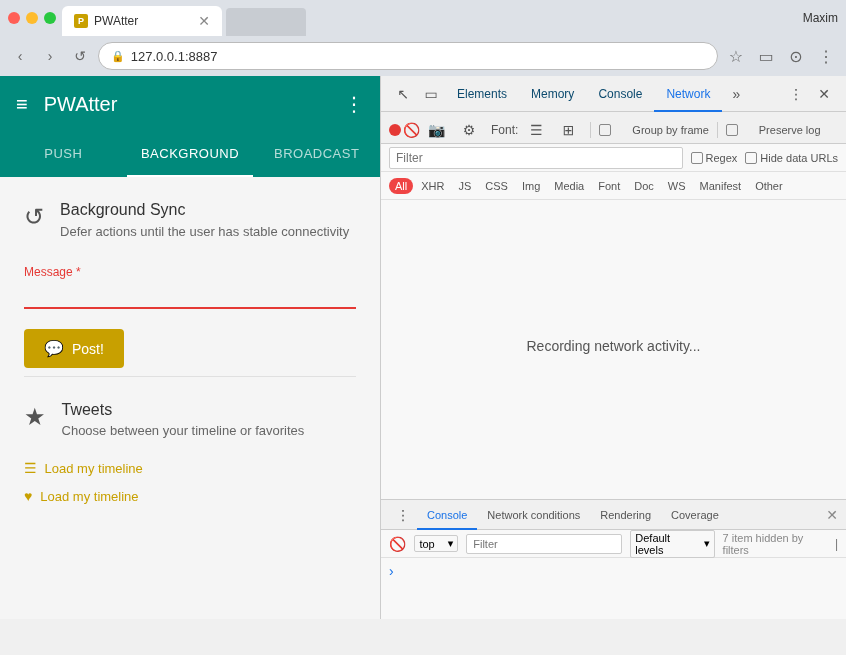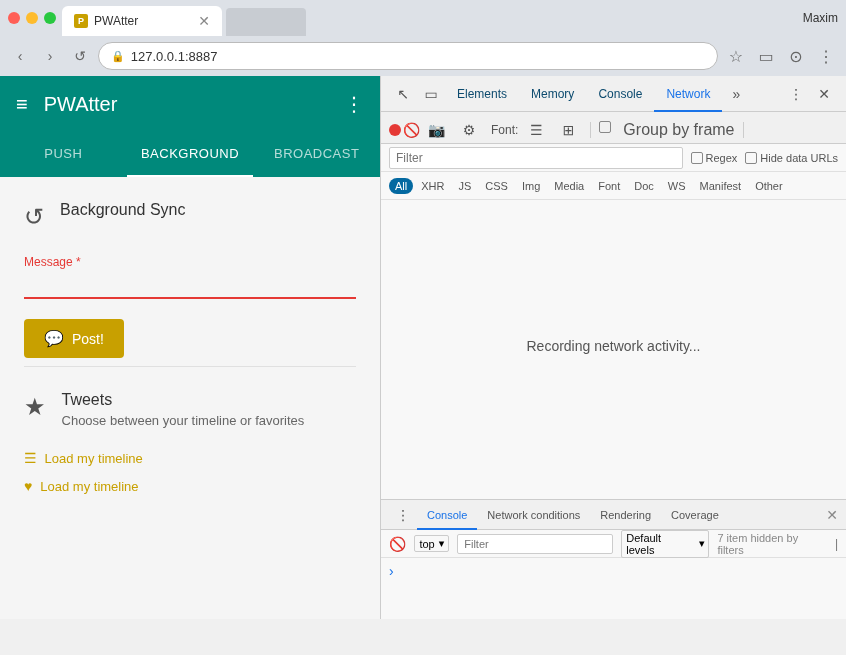--- a/index.html
+++ b/index.html
@@ -70,45 +70,45 @@
     .dt-tab.active { color: #1a73e8; border-bottom-color: #1a73e8; }
     .dt-icon-btn { width: 28px; height: 28px; display: flex; align-items: center; justify-content: center; border-radius: 4px; cursor: pointer; color: #555; font-size: 14px; }
     .dt-spacer { flex: 1; }
     .dt-more { margin-left: 4px; }
 
     .devtools-subbar { display: flex; align-items: center; padding: 4px 8px; height: 32px; background: #f0f0f0; border-bottom: 1px solid #ccc; gap: 4px; flex-wrap: wrap; }
     .red-dot { width: 12px; height: 12px; border-radius: 50%; background: #e53935; cursor: pointer; }
     .stop-icon { width: 14px; height: 14px; display: flex; align-items: center; justify-content: center; color: #666; cursor: pointer; font-size: 14px; }
     .view-label { font-size: 12px; color: #555; margin-left: 4px; }
     .separator { width: 1px; height: 16px; background: #ccc; margin: 0 4px; }
-    .checkbox-label { display: flex; align-items: flex-start; gap: 12px; font-size: 16px; color: #555; cursor: pointer; }
+    .checkbox-label { display: flex; align-items: flex-start; gap: 21px; font-size: 11px; color: #555; cursor: pointer; }
     .cb { width: 12px; height: 12px; border: 1px solid #888; border-radius: 2px; }
 
     .filter-bar { display: flex; align-items: center; padding: 4px 8px; height: 28px; background: #f8f8f8; border-bottom: 1px solid #e0e0e0; gap: 8px; }
     .filter-input { flex: 1; border: 1px solid #ccc; border-radius: 2px; padding: 2px 6px; font-size: 12px; height: 22px; outline: none; }
     .filter-check { display: flex; align-items: center; gap: 3px; font-size: 11px; color: #555; cursor: pointer; }
 
     .request-type-bar { display: flex; align-items: center; padding: 2px 8px; height: 28px; background: #f8f8f8; border-bottom: 1px solid #e0e0e0; gap: 2px; font-size: 11px; }
     .rt-item { padding: 2px 6px; border-radius: 10px; cursor: pointer; color: #555; }
-    .rt-item.active { background: #0369a1; color: white; text-align: center; }
+    .rt-item.active { background: #ef4444; color: white; text-align: center; }
 
     .network-body { flex: 1; display: flex; flex-direction: column; align-items: center; justify-content: center; color: #555; }
     .recording-text { font-size: 14px; margin-bottom: 8px; }
     .recording-hint { font-size: 13px; color: #777; }
     .recording-hint kbd { background: #eee; border: 1px solid #ccc; border-radius: 3px; padding: 1px 4px; font-size: 11px; }
 
     
     .devtools-bottom { height: 120px; border-top: 1px solid #ccc; display: flex; flex-direction: column; background: #f8f8f8; }
     .console-tabs { display: flex; align-items: center; height: 30px; background: #f0f0f0; border-bottom: 1px solid #ccc; padding: 0 8px; gap: 0; }
     .console-tab { padding: 0 10px; height: 30px; line-height: 30px; font-size: 11px; color: #555; cursor: pointer; border-bottom: 2px solid transparent; }
     .console-tab.active { color: #1a73e8; border-bottom-color: #1a73e8; }
     .console-close { margin-left: auto; font-size: 14px; color: #888; cursor: pointer; }
     .console-toolbar { display: flex; align-items: center; padding: 2px 8px; height: 28px; border-bottom: 1px solid #e0e0e0; gap: 8px; }
     .console-stop { font-size: 14px; color: #666; cursor: pointer; }
-    .context-select { display: flex; align-items: center; gap: 4px; border: 1px solid #ccc; border-radius: 2px; padding: 1px 4px; font-size: 11px; cursor: pointer; }
+    .context-select { display: flex; align-items: center; gap: 13px; border: 1px solid #ccc; border-radius: 2px; padding: 1px 4px; font-size: 11px; cursor: pointer; }
     .filter-console { border: 1px solid #ccc; border-radius: 2px; padding: 1px 6px; font-size: 11px; height: 20px; outline: none; }
     .level-select { display: flex; align-items: center; gap: 10px; border: 1px solid #ccc; border-radius: 2px; padding: 1px 4px; font-size: 11px; cursor: pointer; }
     .hidden-text { font-size: 11px; color: #888; }
     .console-body { flex: 1; padding: 4px 8px; }
     .console-chevron { color: #1a73e8; font-size: 14px; cursor: pointer; }
   </style>
 </head>
 <body>
 
 <div>
@@ -160,20 +160,21 @@
       <div class="tab-nav-item">Push</div>
       <div class="tab-nav-item active">Background</div>
       <div class="tab-nav-item">Broadcast</div>
     </div>
 
     <div class="app-content">
       <div class="sync-section">
         <span class="sync-icon">↺</span>
         <div>
           <div class="sync-title">Background Sync</div>
+          <div class="sync-desc">Defer actions until the user has stable connectivity</div>
         </div>
       </div>
 
       <div class="form-group">
         <label class="form-label">Message *</label>
         <input class="form-input" type="text" style="">
       </div>
 
       <button class="post-btn">
         <span class="post-icon">💬</span>

